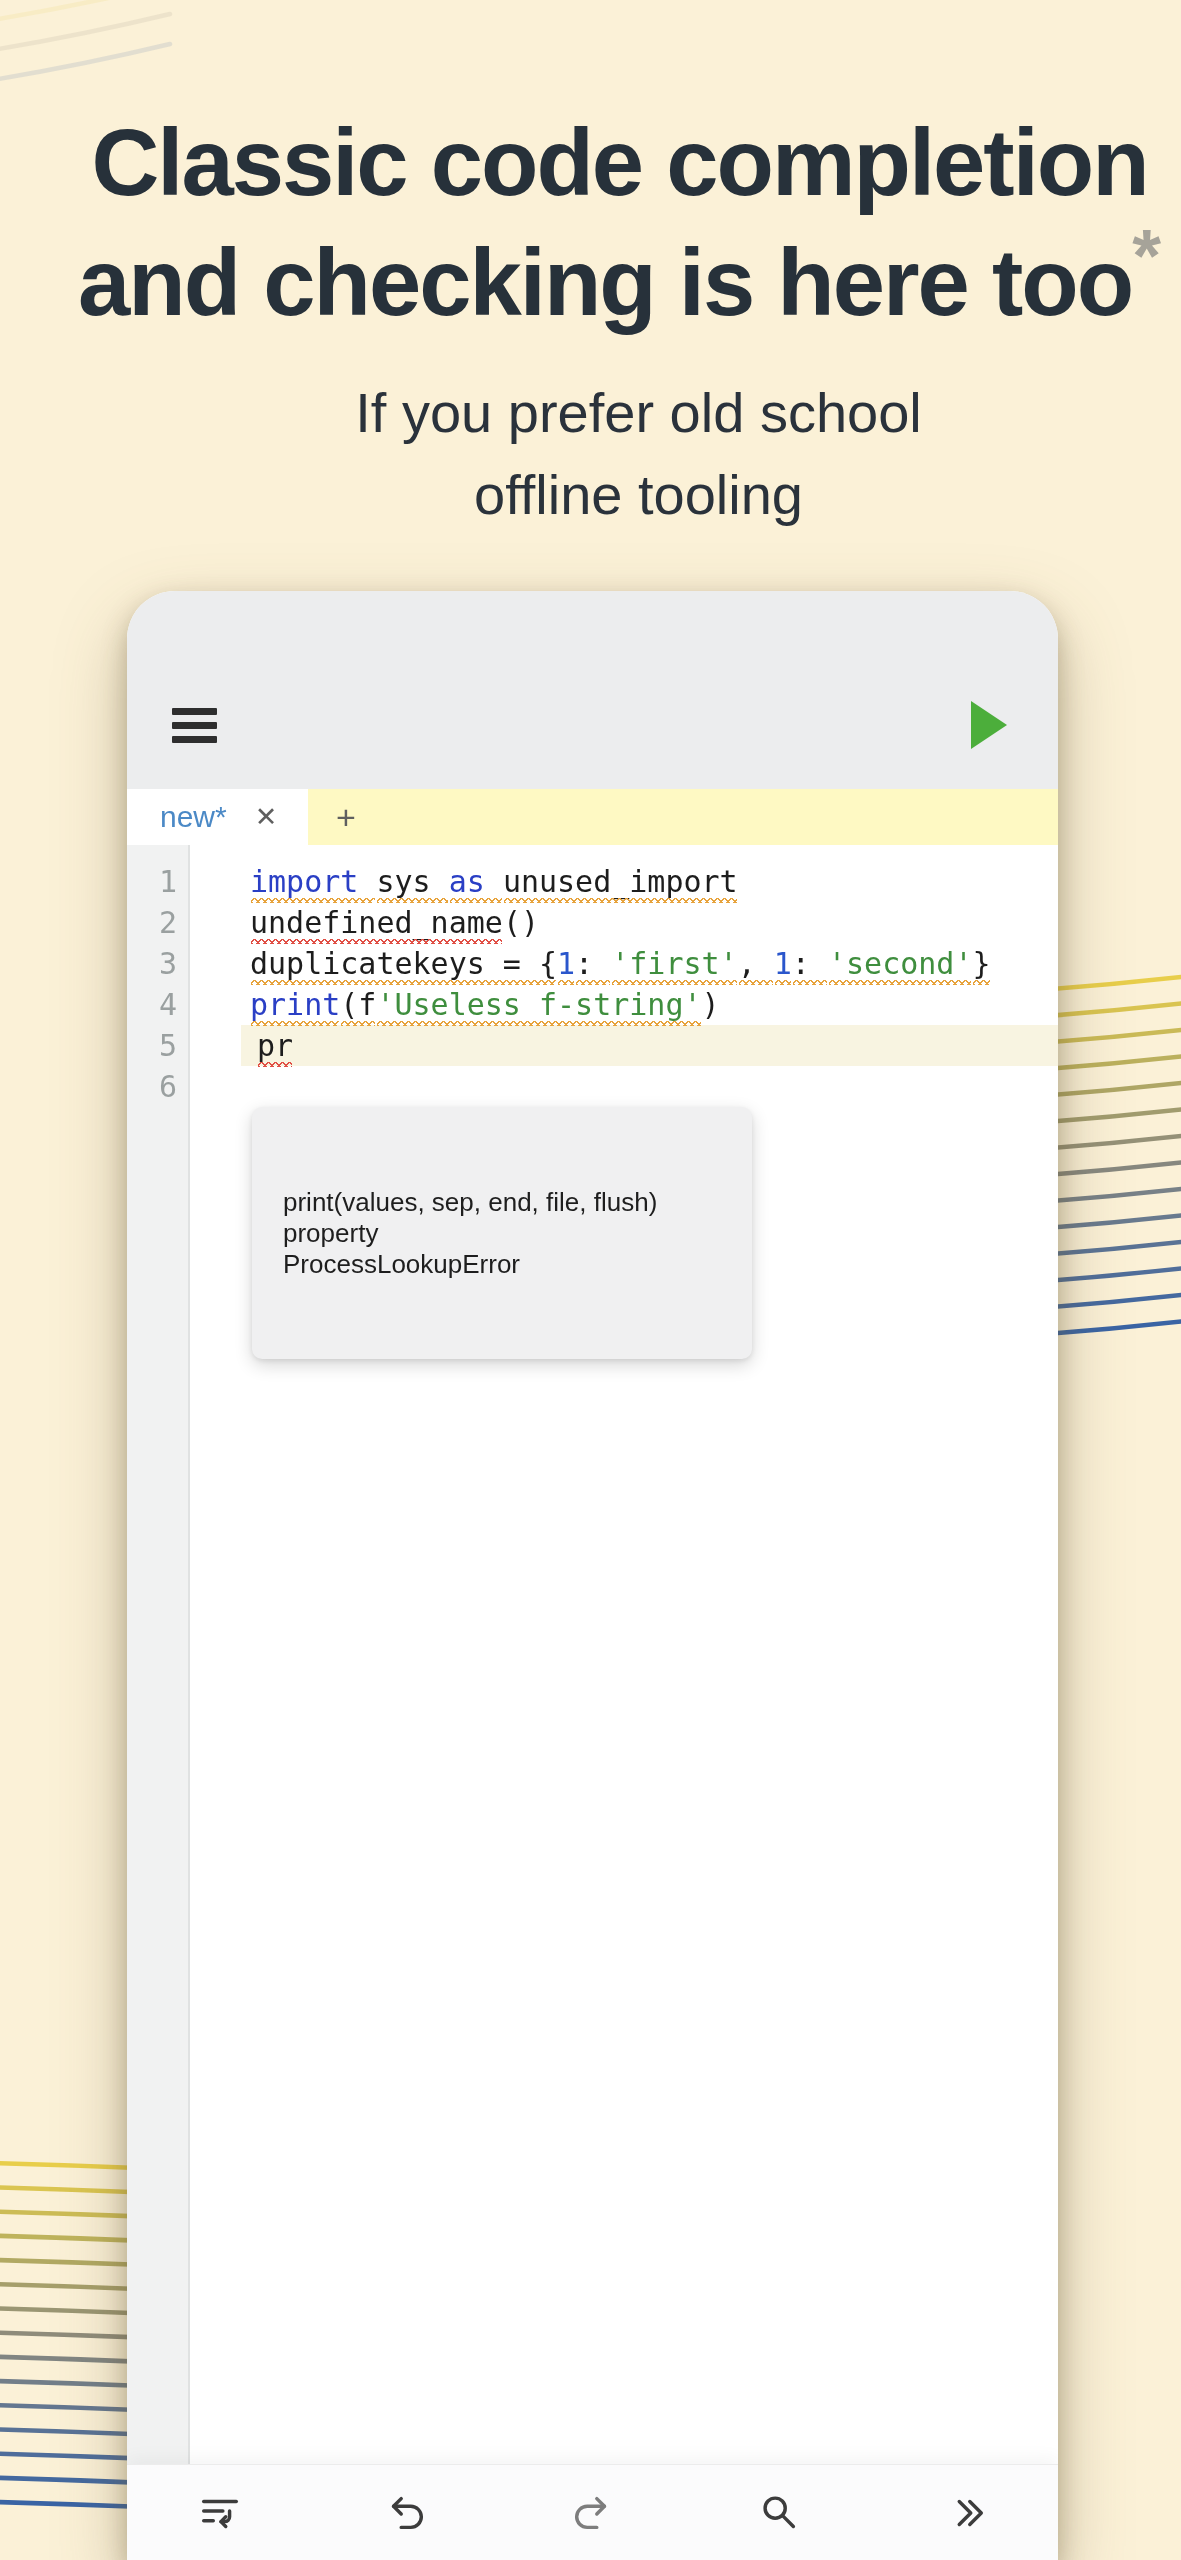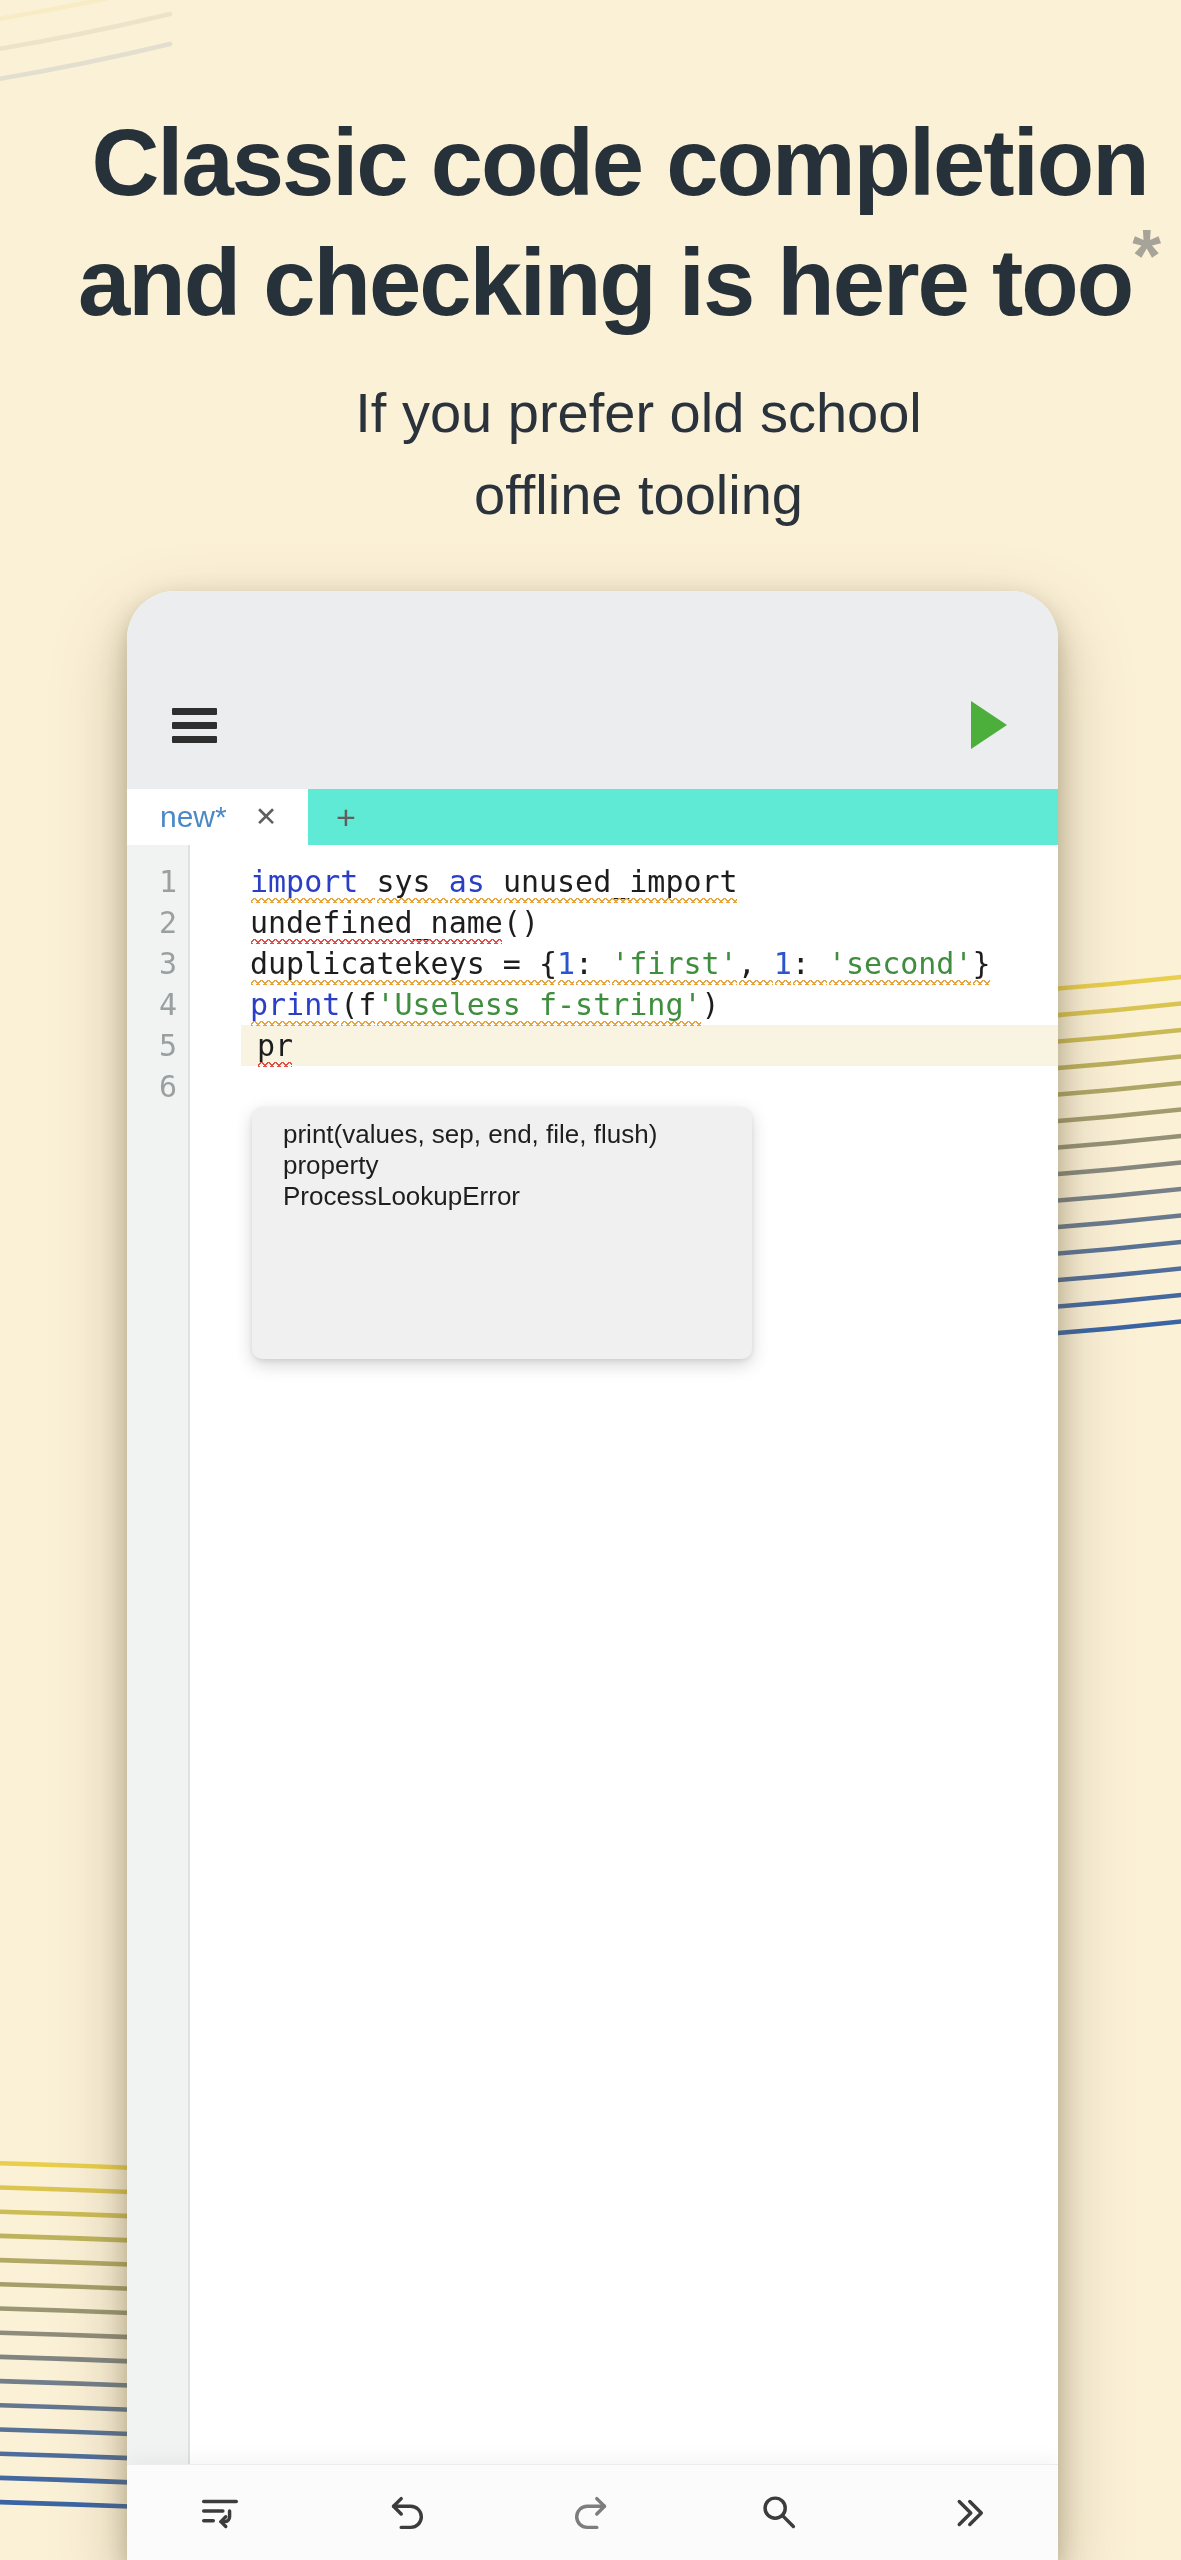--- a/index.html
+++ b/index.html
@@ -30,21 +30,21 @@
     background:#ffffff;border-radius:48px 48px 0 0;z-index:5;
     box-shadow:0 10px 24px rgba(105,90,55,.35),0 30px 70px rgba(105,90,55,.35);
     overflow:hidden;
   }
   .p-header{position:absolute;left:0;top:0;width:100%;height:198px;background:#ecedee;}
   .hamburger{position:absolute;left:45px;top:117px;width:45px;height:36px;cursor:pointer;}
   .hamburger .bar{height:7px;background:#2e2e2e;border-radius:1px;margin-bottom:7px;}
   .playbtn{position:absolute;right:51px;top:110px;width:36px;height:48px;cursor:pointer;}
   .playbtn .tri{width:0;height:0;border-left:36px solid #4cae3b;border-top:24px solid transparent;border-bottom:24px solid transparent;}
   
-  .p-tabs{position:absolute;left:0;top:198px;width:100%;height:56px;background:#5eead4;display:flex;align-items:stretch;}
+  .p-tabs{position:absolute;left:0;top:198px;width:100%;height:56px;background:#fef9c3;display:flex;align-items:stretch;}
   .tab-active{
     width:181px;background:#ffffff;display:flex;align-items:center;
     padding-left:33px;box-sizing:border-box;cursor:pointer;
   }
   .tab-label{font-size:30px;color:#4b89c6;}
   .tab-close{margin-left:28px;font-size:27px;color:#5f5f5f;cursor:pointer;line-height:1;}
   .tab-plus{display:flex;align-items:center;padding-left:28px;font-size:34px;color:#5f5f5f;cursor:pointer;}
   
   .p-editor{
     position:absolute;left:0;top:254px;width:100%;bottom:95px;background:#ffffff;
@@ -70,21 +70,21 @@
       repeating-linear-gradient(-45deg,var(--sqc) 0 1.6px,transparent 1.6px 5px);
     background-size:7px 5px;
   }
   .sq.warn{--sqc:#e7a33c;}
   .sq.err{--sqc:#e04f45;}
   
   .popup{
     position:absolute;left:125px;top:516px;width:500px;height:252px;
     background:#f0f0f1;border-radius:10px;
     box-shadow:0 6px 18px rgba(0,0,0,.16),0 2px 5px rgba(0,0,0,.08);
-    display:flex;flex-direction:column;justify-content:flex-start;
+    display:flex;flex-direction:column;justify-content:center;
     padding:12px 0;box-sizing:border-box;
   }
   .popup .item{
     font-family:"Liberation Sans",sans-serif;font-size:26px;color:#1e1e1e;
     padding-left:31px;cursor:pointer;
   }
   
   .p-toolbar{
     position:absolute;left:0;bottom:0;width:100%;height:95px;background:#fbfbfc;
     box-shadow:0 -1px 0 #ececec,0 -8px 16px rgba(0,0,0,.04);

